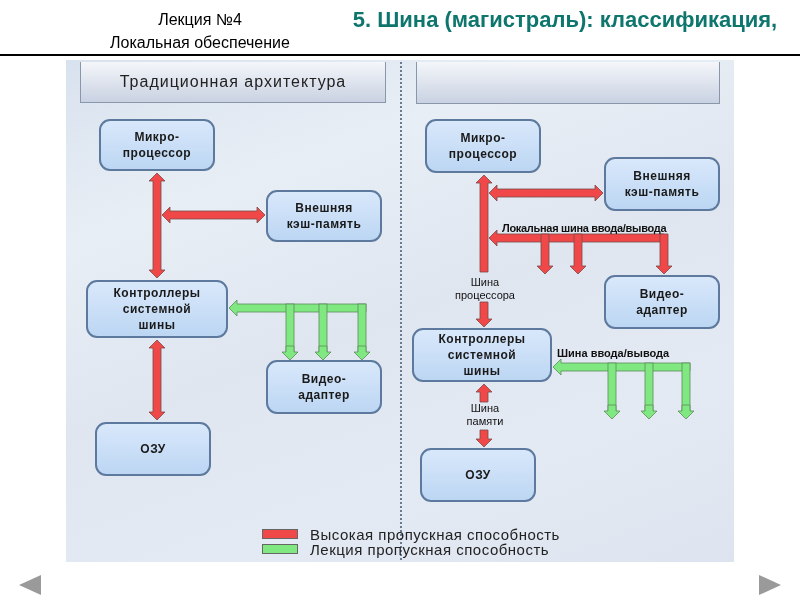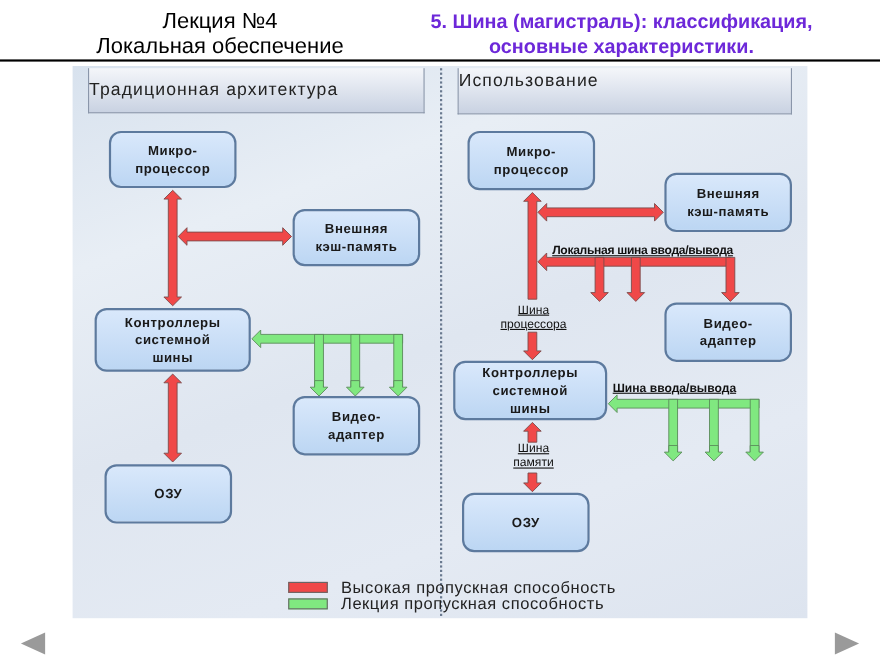--- a/index.html
+++ b/index.html
@@ -1,52 +1,50 @@
 <!DOCTYPE html>
 <html><head>
 <meta charset="utf-8">
 <style>
   html, body { margin: 0; padding: 0; }
   body { width: 800px; height: 600px; position: relative; background: #ffffff; overflow: hidden; font-family: "Liberation Sans", sans-serif; }
-  .hdr-left { position: absolute; left: 0; width: 400px; text-align: center; font-size: 20px; color: #000; line-height: 23px; top: 8px; }
-  .hdr-right { position: absolute; left: 330px; width: 470px; text-align: center; font-size: 18px; font-weight: bold; color: #6d28d9; line-height: 23px; top: 8px; }
+  .hdr-left { position: absolute; left: 0; width: 400px; text-align: center; font-size: 16px; color: #000; line-height: 23px; top: 8px; }
+  .hdr-right { position: absolute; left: 330px; width: 470px; text-align: center; font-size: 22px; font-weight: bold; color: #0f766e; line-height: 23px; top: 8px; }
   .hdr-line { position: absolute; left: 0; top: 54px; width: 800px; height: 2px; background: #000; }
   .panel { position: absolute; left: 66px; top: 60px; width: 668px; height: 502px;
     background: linear-gradient(160deg, #d8e2ee 0%, #e8eef5 25%, #dfe6f0 50%, #e4eaf3 75%, #dde4ef 100%); }
   .divider { position: absolute; left: 400px; top: 62px; height: 498px; border-left: 2px dotted #6a7a90; }
-  .sec-title { position: absolute; background: linear-gradient(#f4f6fa, #c9d2e2); border: 1px solid #8a96aa; border-top: none; color: #222; font-size: 16px; letter-spacing: 1px; }
+  .sec-title { position: absolute; background: linear-gradient(#f4f6fa, #c9d2e2); border: 1px solid #8a96aa; border-top: none; color: #222; text-align: center; font-size: 16px; letter-spacing: 1px; }
   .node { position: absolute; background: linear-gradient(#d9e8fb, #bcd6f3); border: 2px solid #5d7a9e; border-radius: 11px; font-weight: bold; color: #1a1a1a; font-size: 12px; text-align: center; display: flex; align-items: center; justify-content: center; line-height: 16px; letter-spacing: 0.5px; box-sizing: border-box; }
   .node span { white-space: pre-line; }
   svg.arrows { position: absolute; left: 0; top: 0; }
-  .lbl { position: absolute; font-size: 11px; color: #111; text-align: center; line-height: 13px; text-decoration: underline; }
+  .lbl { position: absolute; font-size: 11px; color: #111; text-align: center; line-height: 13px; }
   .lbl-b { font-weight: bold; }
   .legend-swatch { position: absolute; width: 34px; height: 8px; border: 1px solid #666; }
   .legend-text { position: absolute; font-size: 15px; color: #222; letter-spacing: 0.5px; }
 </style>
 </head>
 <body>
 
 <div class="hdr-left">
   <div>Лекция №4</div>
   <div>Локальная обеспечение</div>
 </div>
 <div class="hdr-right">
   <div>5. Шина (магистраль): классификация,</div>
-  <div>основные характеристики.</div>
 </div>
 <div class="hdr-line"></div>
 
 <div class="panel"></div>
 <div class="divider"></div>
 
 <div class="sec-title" style="left:80px; top:62px; width:304px; height:40px; line-height:40px;">
   <span>Традиционная архитектура</span>
 </div>
 <div class="sec-title" style="left:416px; top:62px; width:304px; height:42px; line-height:16px; padding-top:4px; box-sizing:border-box;">
-  <div>Использование</div>
 </div>
 
 <svg class="arrows" width="800" height="600">
   <g id="arrow-layer">
       <polygon points="157,173 165,181 161,181 161,270 165,270 157,278 149,270 153,270 153,181 149,181" fill="#f04848" stroke="#7a4a4a" stroke-width="0.8"></polygon>
       <polygon points="162,215 170,207 170,211 257,211 257,207 265,215 257,223 257,219 170,219 170,223" fill="#f04848" stroke="#7a4a4a" stroke-width="0.8"></polygon>
       <polygon points="157,340 165,348 161,348 161,412 165,412 157,420 149,412 153,412 153,348 149,348" fill="#f04848" stroke="#7a4a4a" stroke-width="0.8"></polygon>
       <polygon points="229,308 237,300 237,304 366,304 366,312 237,312 237,316" fill="#80e880" stroke="#5a8a5a" stroke-width="0.8"></polygon>
       <rect x="286" y="304" width="8" height="48" fill="#80e880" stroke="#5a8a5a" stroke-width="0.8"></rect>
       <rect x="319" y="304" width="8" height="48" fill="#80e880" stroke="#5a8a5a" stroke-width="0.8"></rect>

